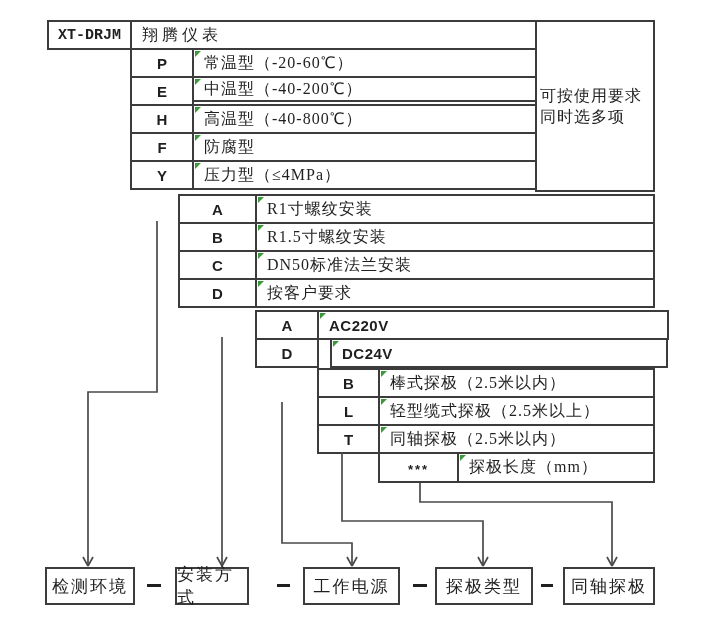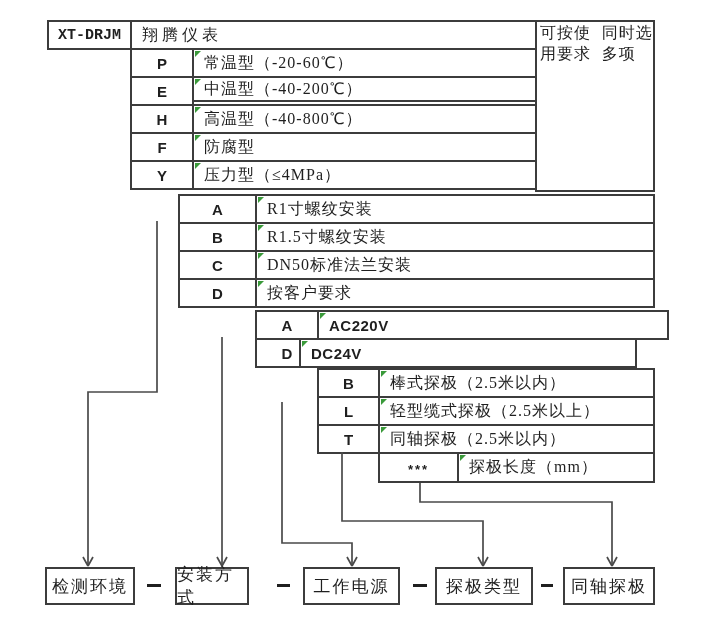--- a/index.html
+++ b/index.html
@@ -21,21 +21,21 @@
   .code{justify-content:center;font-family:"Liberation Sans", sans-serif;font-weight:700;font-size:15px;}
   .label{padding-left:10px;font-size:16px;letter-spacing:1px;}
   .sans{font-family:"Liberation Sans", sans-serif;font-weight:700;font-size:15px;letter-spacing:0.5px;}
   .mono{font-family:"Liberation Mono", monospace;font-size:15px;letter-spacing:0;text-align:right;}
   .brand{letter-spacing:4px;}
   .gmark::before{
     content:"";position:absolute;left:1px;top:1px;width:0;height:0;
     border-top:6px solid var(--mark);border-right:6px solid transparent;
   }
   .note{
-    flex-direction:row;justify-content:center;align-items:flex-start;
+    flex-direction:column;justify-content:center;align-items:flex-start;
     padding-left:3px;font-size:16px;line-height:21px;letter-spacing:1px;
   }
   .stars{font-size:13px;letter-spacing:2px;padding-top:4px;}
   .bbox{
     position:absolute;box-sizing:border-box;border:2px solid var(--line);
     display:flex;align-items:center;justify-content:center;
     font-size:17px;letter-spacing:2px;background:var(--background);
   }
   .dash{position:absolute;background:var(--text);height:3px;}
   svg.leaders{position:absolute;left:0;top:0;pointer-events:none;}
@@ -70,21 +70,21 @@
   <div class="cell code" style="left:178px;top:222px;width:79px;height:30px">B</div>
   <div class="cell label gmark" style="left:255px;top:222px;width:400px;height:30px">R1.5寸螺纹安装</div>
   <div class="cell code" style="left:178px;top:250px;width:79px;height:30px">C</div>
   <div class="cell label gmark" style="left:255px;top:250px;width:400px;height:30px">DN50标准法兰安装</div>
   <div class="cell code" style="left:178px;top:278px;width:79px;height:30px">D</div>
   <div class="cell label gmark" style="left:255px;top:278px;width:400px;height:30px">按客户要求</div>
 
   <div class="cell code" style="left:255px;top:310px;width:64px;height:30px">A</div>
   <div class="cell label sans gmark" style="left:317px;top:310px;width:352px;height:30px">AC220V</div>
   <div class="cell code" style="left:255px;top:338px;width:64px;height:30px">D</div>
-  <div class="cell label sans gmark" style="left:299px;top:338px;width:338px;height:30px">DC24V</div>
+  <div class="cell label sans gmark" style="left:330px;top:338px;width:338px;height:30px">DC24V</div>
 
   <div class="cell code" style="left:317px;top:368px;width:63px;height:30px">B</div>
   <div class="cell label gmark" style="left:378px;top:368px;width:277px;height:30px">棒式探极（2.5米以内）</div>
   <div class="cell code" style="left:317px;top:396px;width:63px;height:30px">L</div>
   <div class="cell label gmark" style="left:378px;top:396px;width:277px;height:30px">轻型缆式探极（2.5米以上）</div>
   <div class="cell code" style="left:317px;top:424px;width:63px;height:30px">T</div>
   <div class="cell label gmark" style="left:378px;top:424px;width:277px;height:30px">同轴探极（2.5米以内）</div>
 
   <div class="cell code stars" style="left:378px;top:452px;width:81px;height:31px">***</div>
   <div class="cell label gmark" style="left:457px;top:452px;width:198px;height:31px">探极长度（mm）</div>

